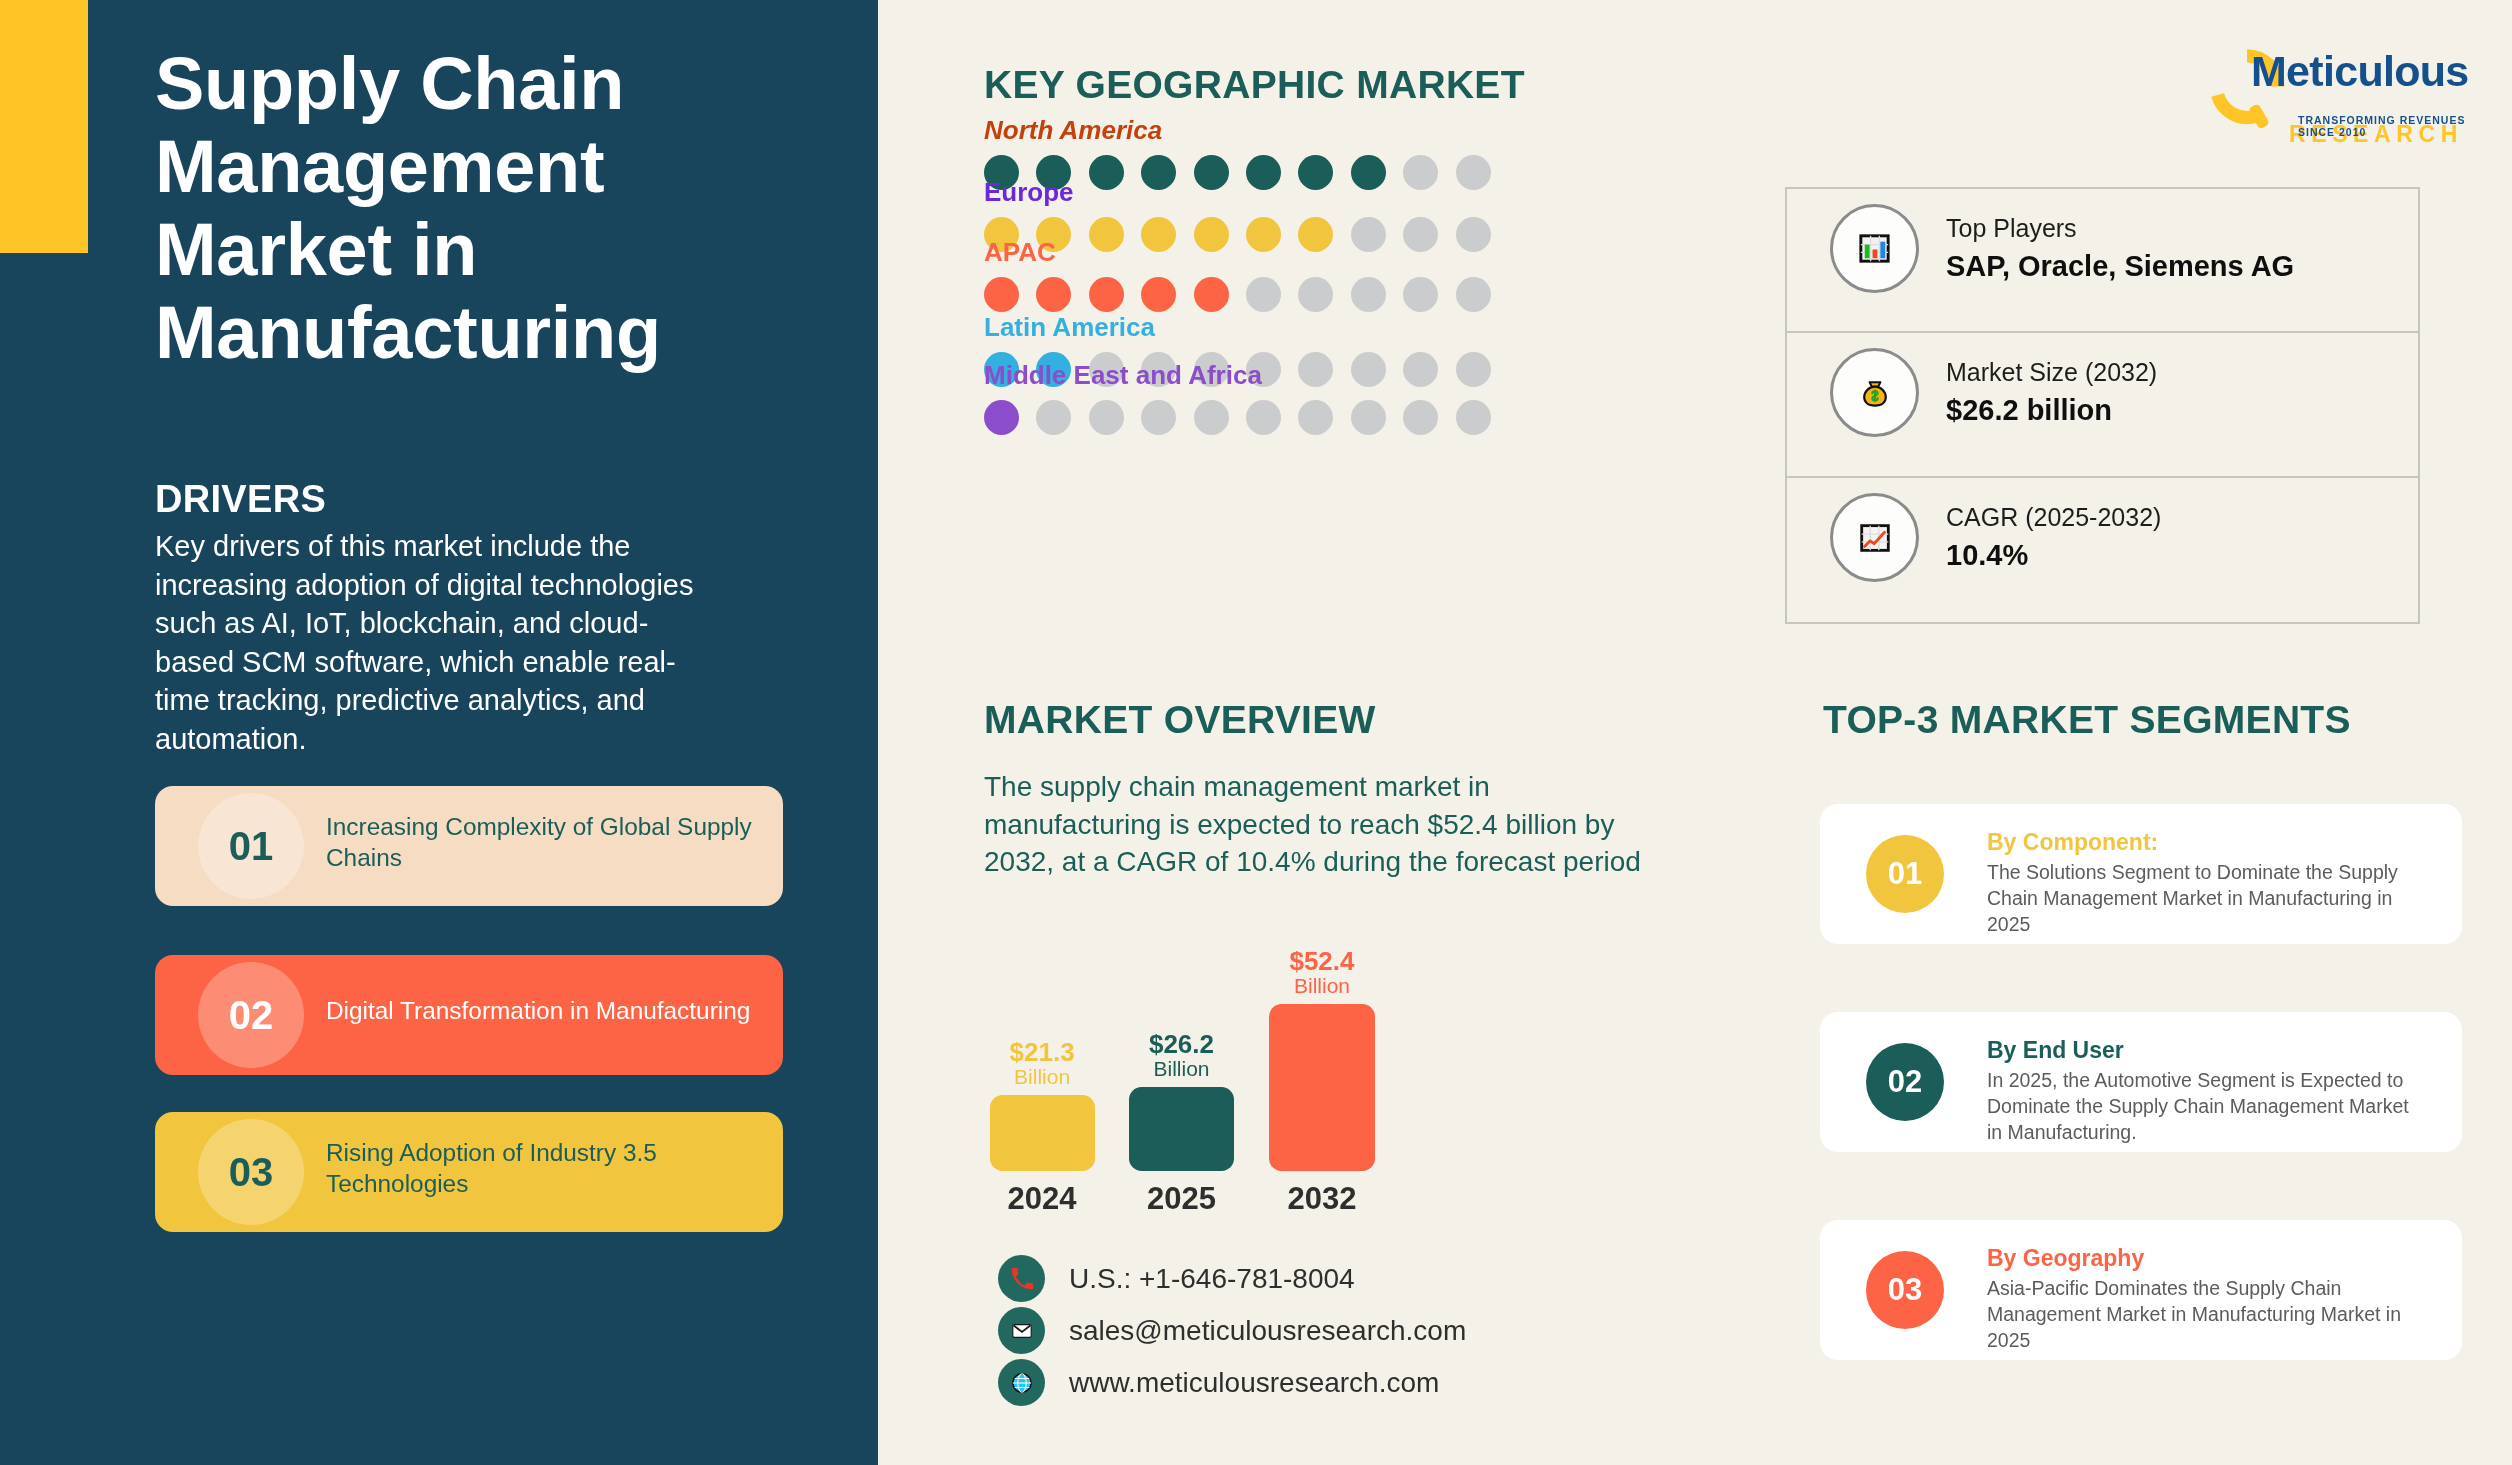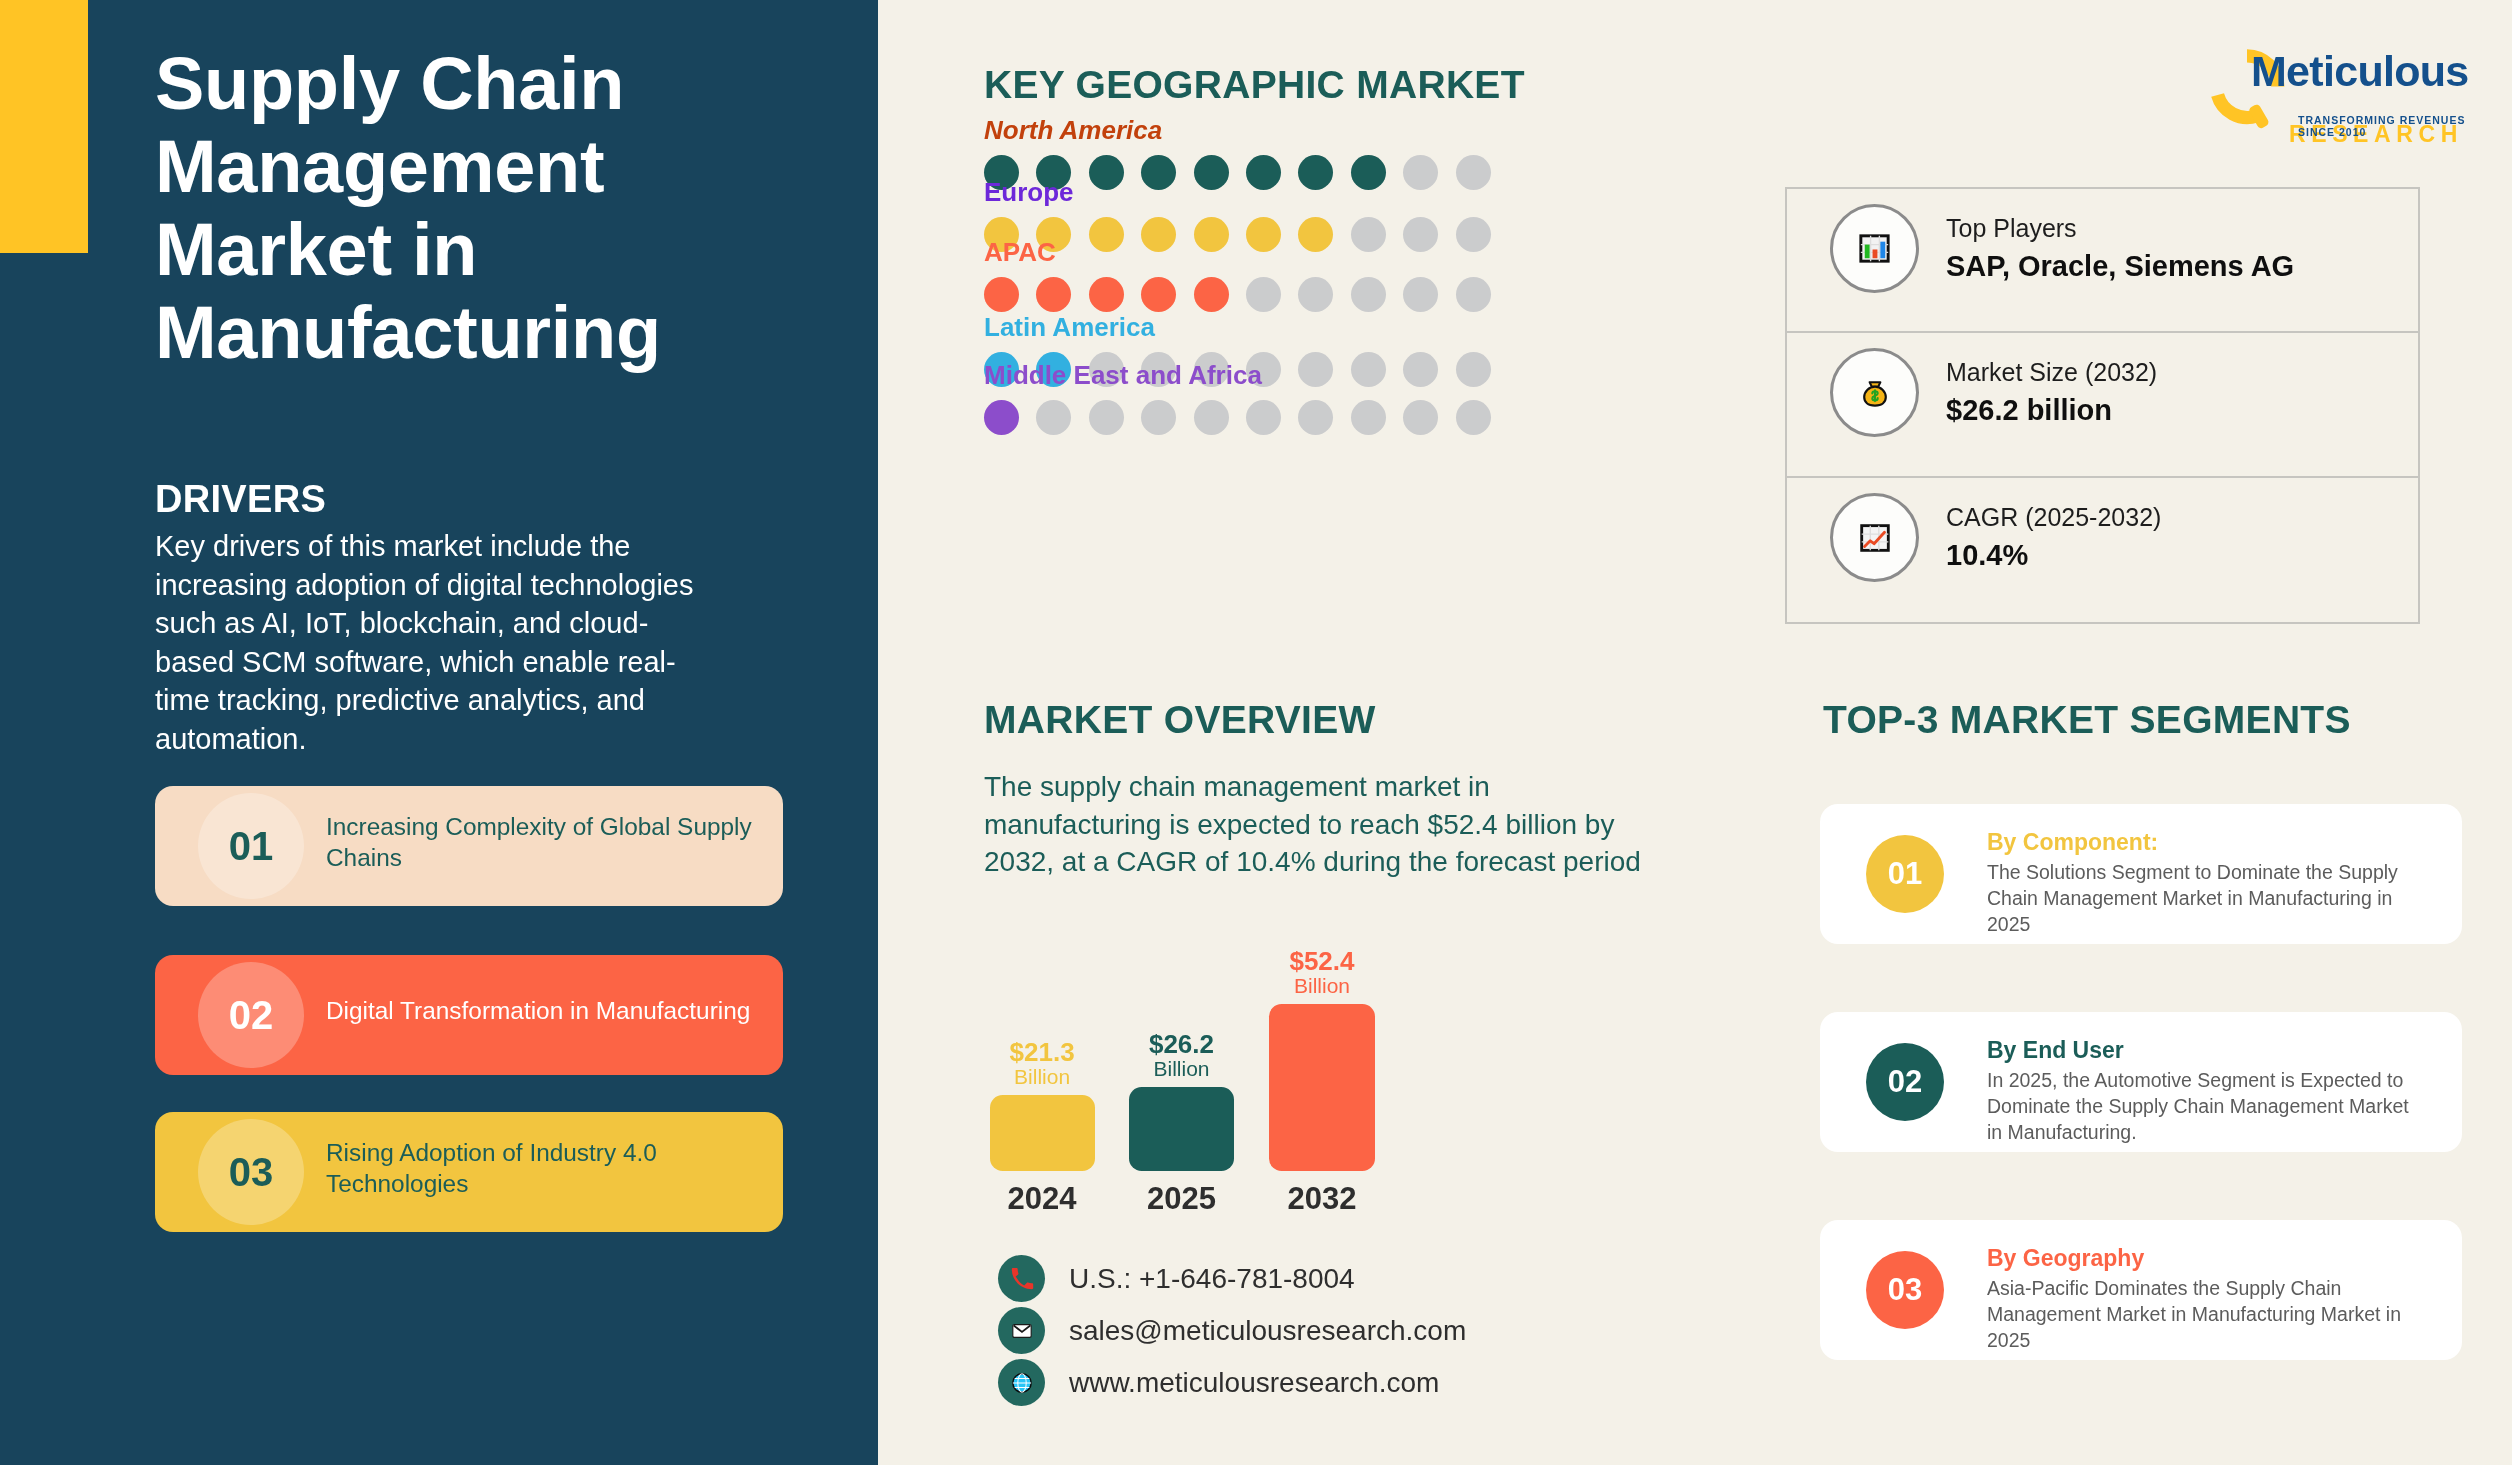--- a/index.html
+++ b/index.html
@@ -173,21 +173,21 @@
     <div class="driver-text">Increasing Complexity of Global Supply Chains</div>
   </div>
   <div class="driver-card d2">
     <div class="driver-num-bg"></div>
     <div class="driver-num">02</div>
     <div class="driver-text">Digital Transformation in Manufacturing</div>
   </div>
   <div class="driver-card d3">
     <div class="driver-num-bg"></div>
     <div class="driver-num">03</div>
-    <div class="driver-text">Rising Adoption of Industry 4.0 Technologies</div>
+    <div class="driver-text">Rising Adoption of Industry 3.5 Technologies</div>
   </div>
 
   <div class="section-title" id="geo-title">KEY GEOGRAPHIC MARKET</div>
   <div id="geo-blocks">
       <div class="geo-block" style="top: 115px;">
         <div class="geo-label" style="color: #c2410c; font-style: italic;">North America</div>
         <div class="dot-row">
           <span class="dot" style="background: rgb(27, 93, 88);"></span>
           <span class="dot" style="background: rgb(27, 93, 88);"></span>
           <span class="dot" style="background: rgb(27, 93, 88);"></span>

